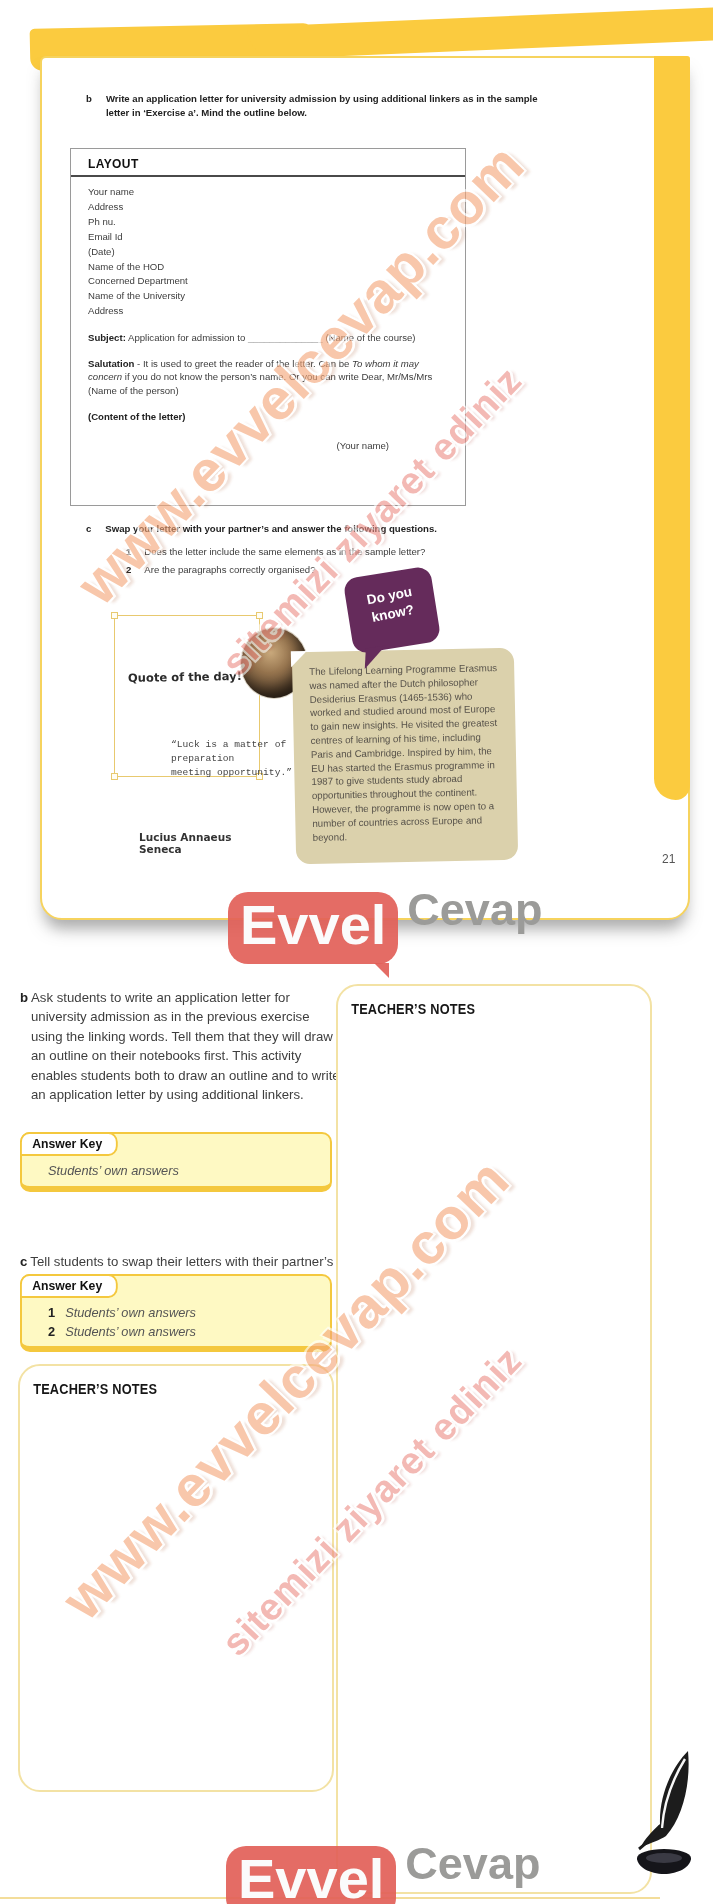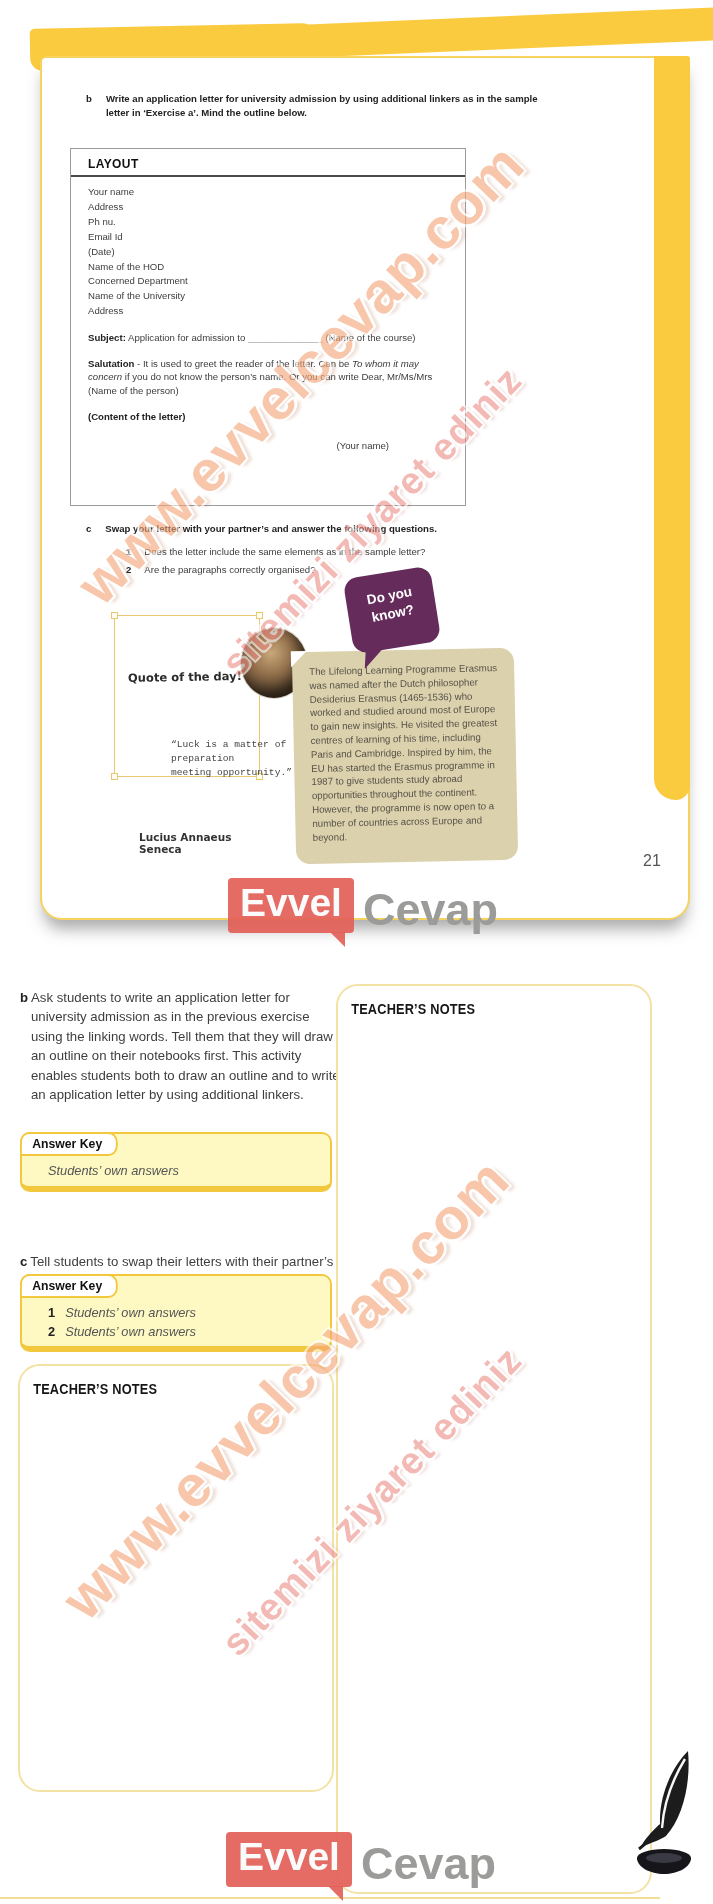--- a/index.html
+++ b/index.html
@@ -74,26 +74,26 @@
   .dyk-text { color:#fff; font-weight:bold; font-size:13.5px; text-align:center; margin-top:15px;
                line-height:18px; transform:rotate(-2deg); }
   .dyk-text span { display:block; }
 
   .info-box { position:absolute; left:252px; top:592px; width:222px; height:212px; background:#DBD1AC;
                border-radius:6px 14px 14px 14px; transform:rotate(-1.2deg); z-index:3; }
   .info-box::before { content:""; position:absolute; left:-1px; top:-1px;
                border-top:16px solid #fff; border-right:16px solid transparent; }
   .info-text { padding:13px 13px 0 17px; font-size:9.7px; line-height:13.8px; color:#57524a; }
 
-  .page-num { position:absolute; left:601px; top:794px; font-size:16px; color:#555; }
+  .page-num { position:absolute; left:620px; top:794px; font-size:12px; color:#555; }
 
   
   .logo { position:absolute; display:flex; align-items:flex-start; gap:9px; z-index:50; }
   .logo-red { position:relative; background:rgba(226,96,88,.92); color:#fbfbfb; font-weight:bold;
-              font-size:39px; line-height:1; padding:5px 12px 11px 12px; border-radius:4px; }
+              font-size:56px; line-height:1; padding:5px 12px 11px 12px; border-radius:20px;margin-top:14px; }
   .logo-red::after { content:""; position:absolute; right:9px; bottom:-14px; width:0; height:0;
               border-top:15px solid rgba(226,96,88,.92); border-left:15px solid transparent; }
   .logo-gray { color:#9b9b99; font-weight:bold; font-size:45px; line-height:1; padding-top:9px; }
   #logo-top { left:228px; top:878px; }
   #logo-bottom { left:226px; top:1832px; }
 
   
   .t-para { position:absolute; font-size:13.2px; line-height:19.4px; color:#3e3e3e;
             text-indent:-11px; padding-left:11px; }
   .t-para .lbl { font-weight:bold; color:#222; margin-right:3px; }

